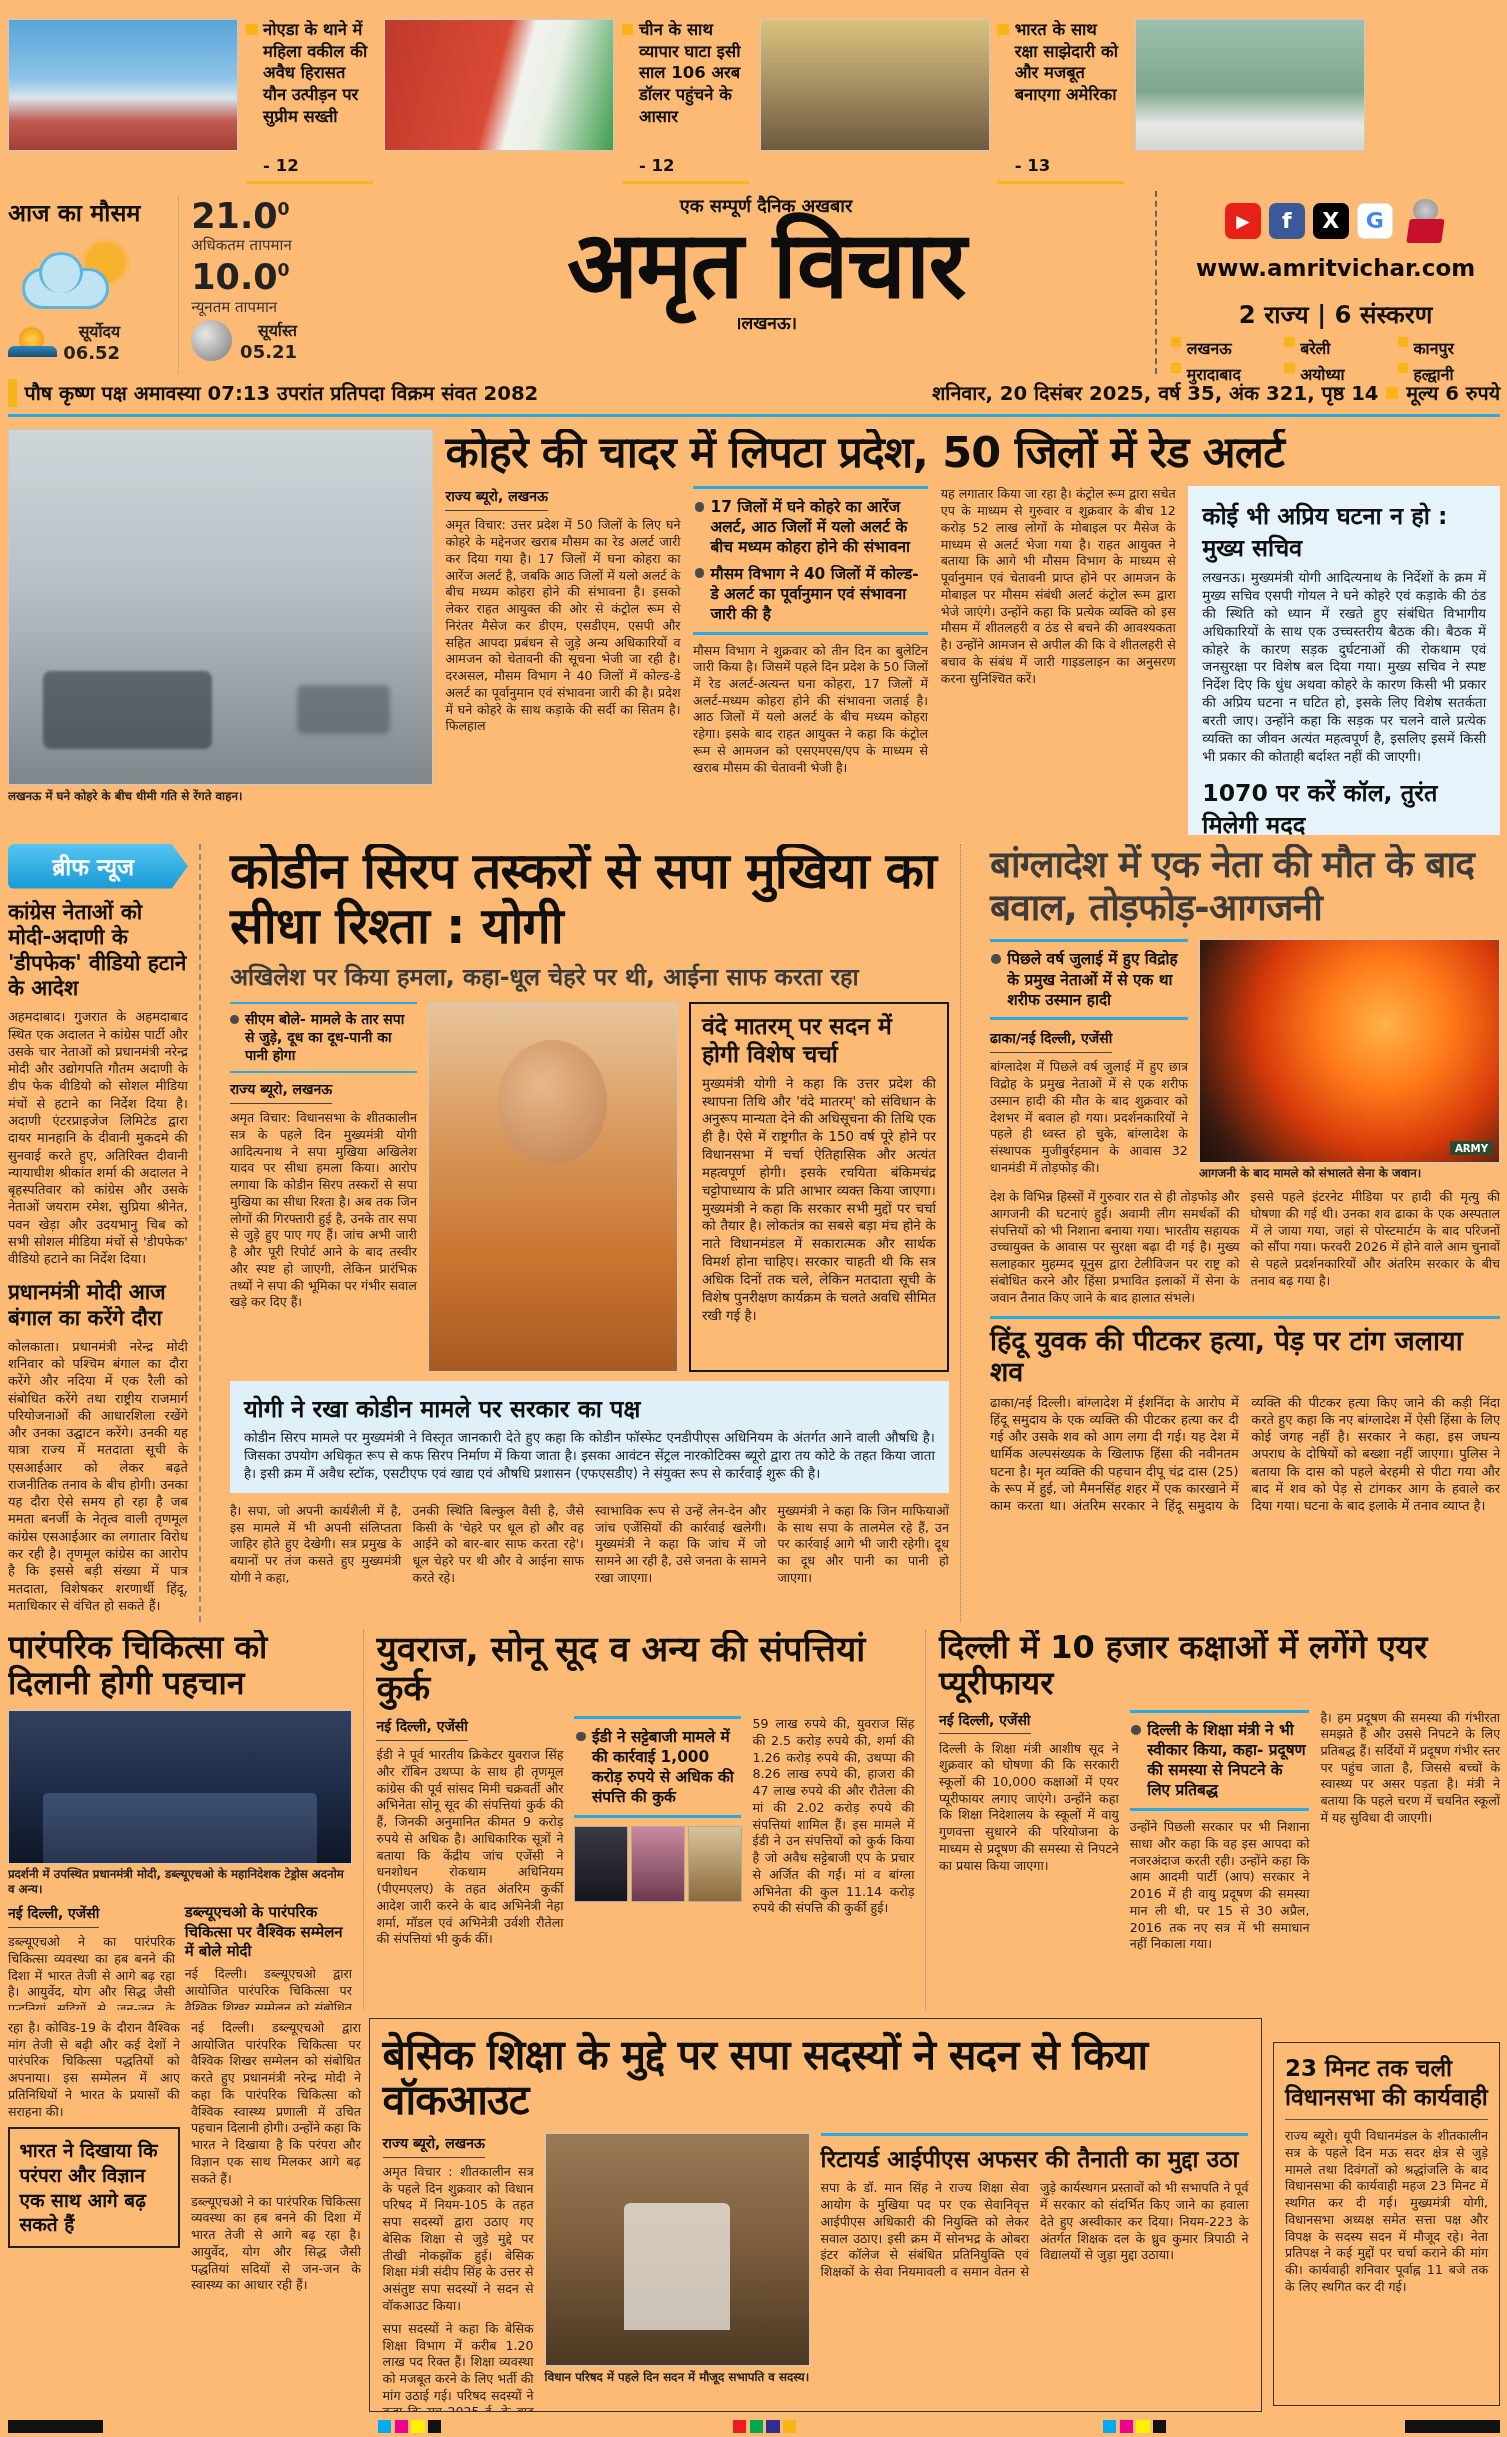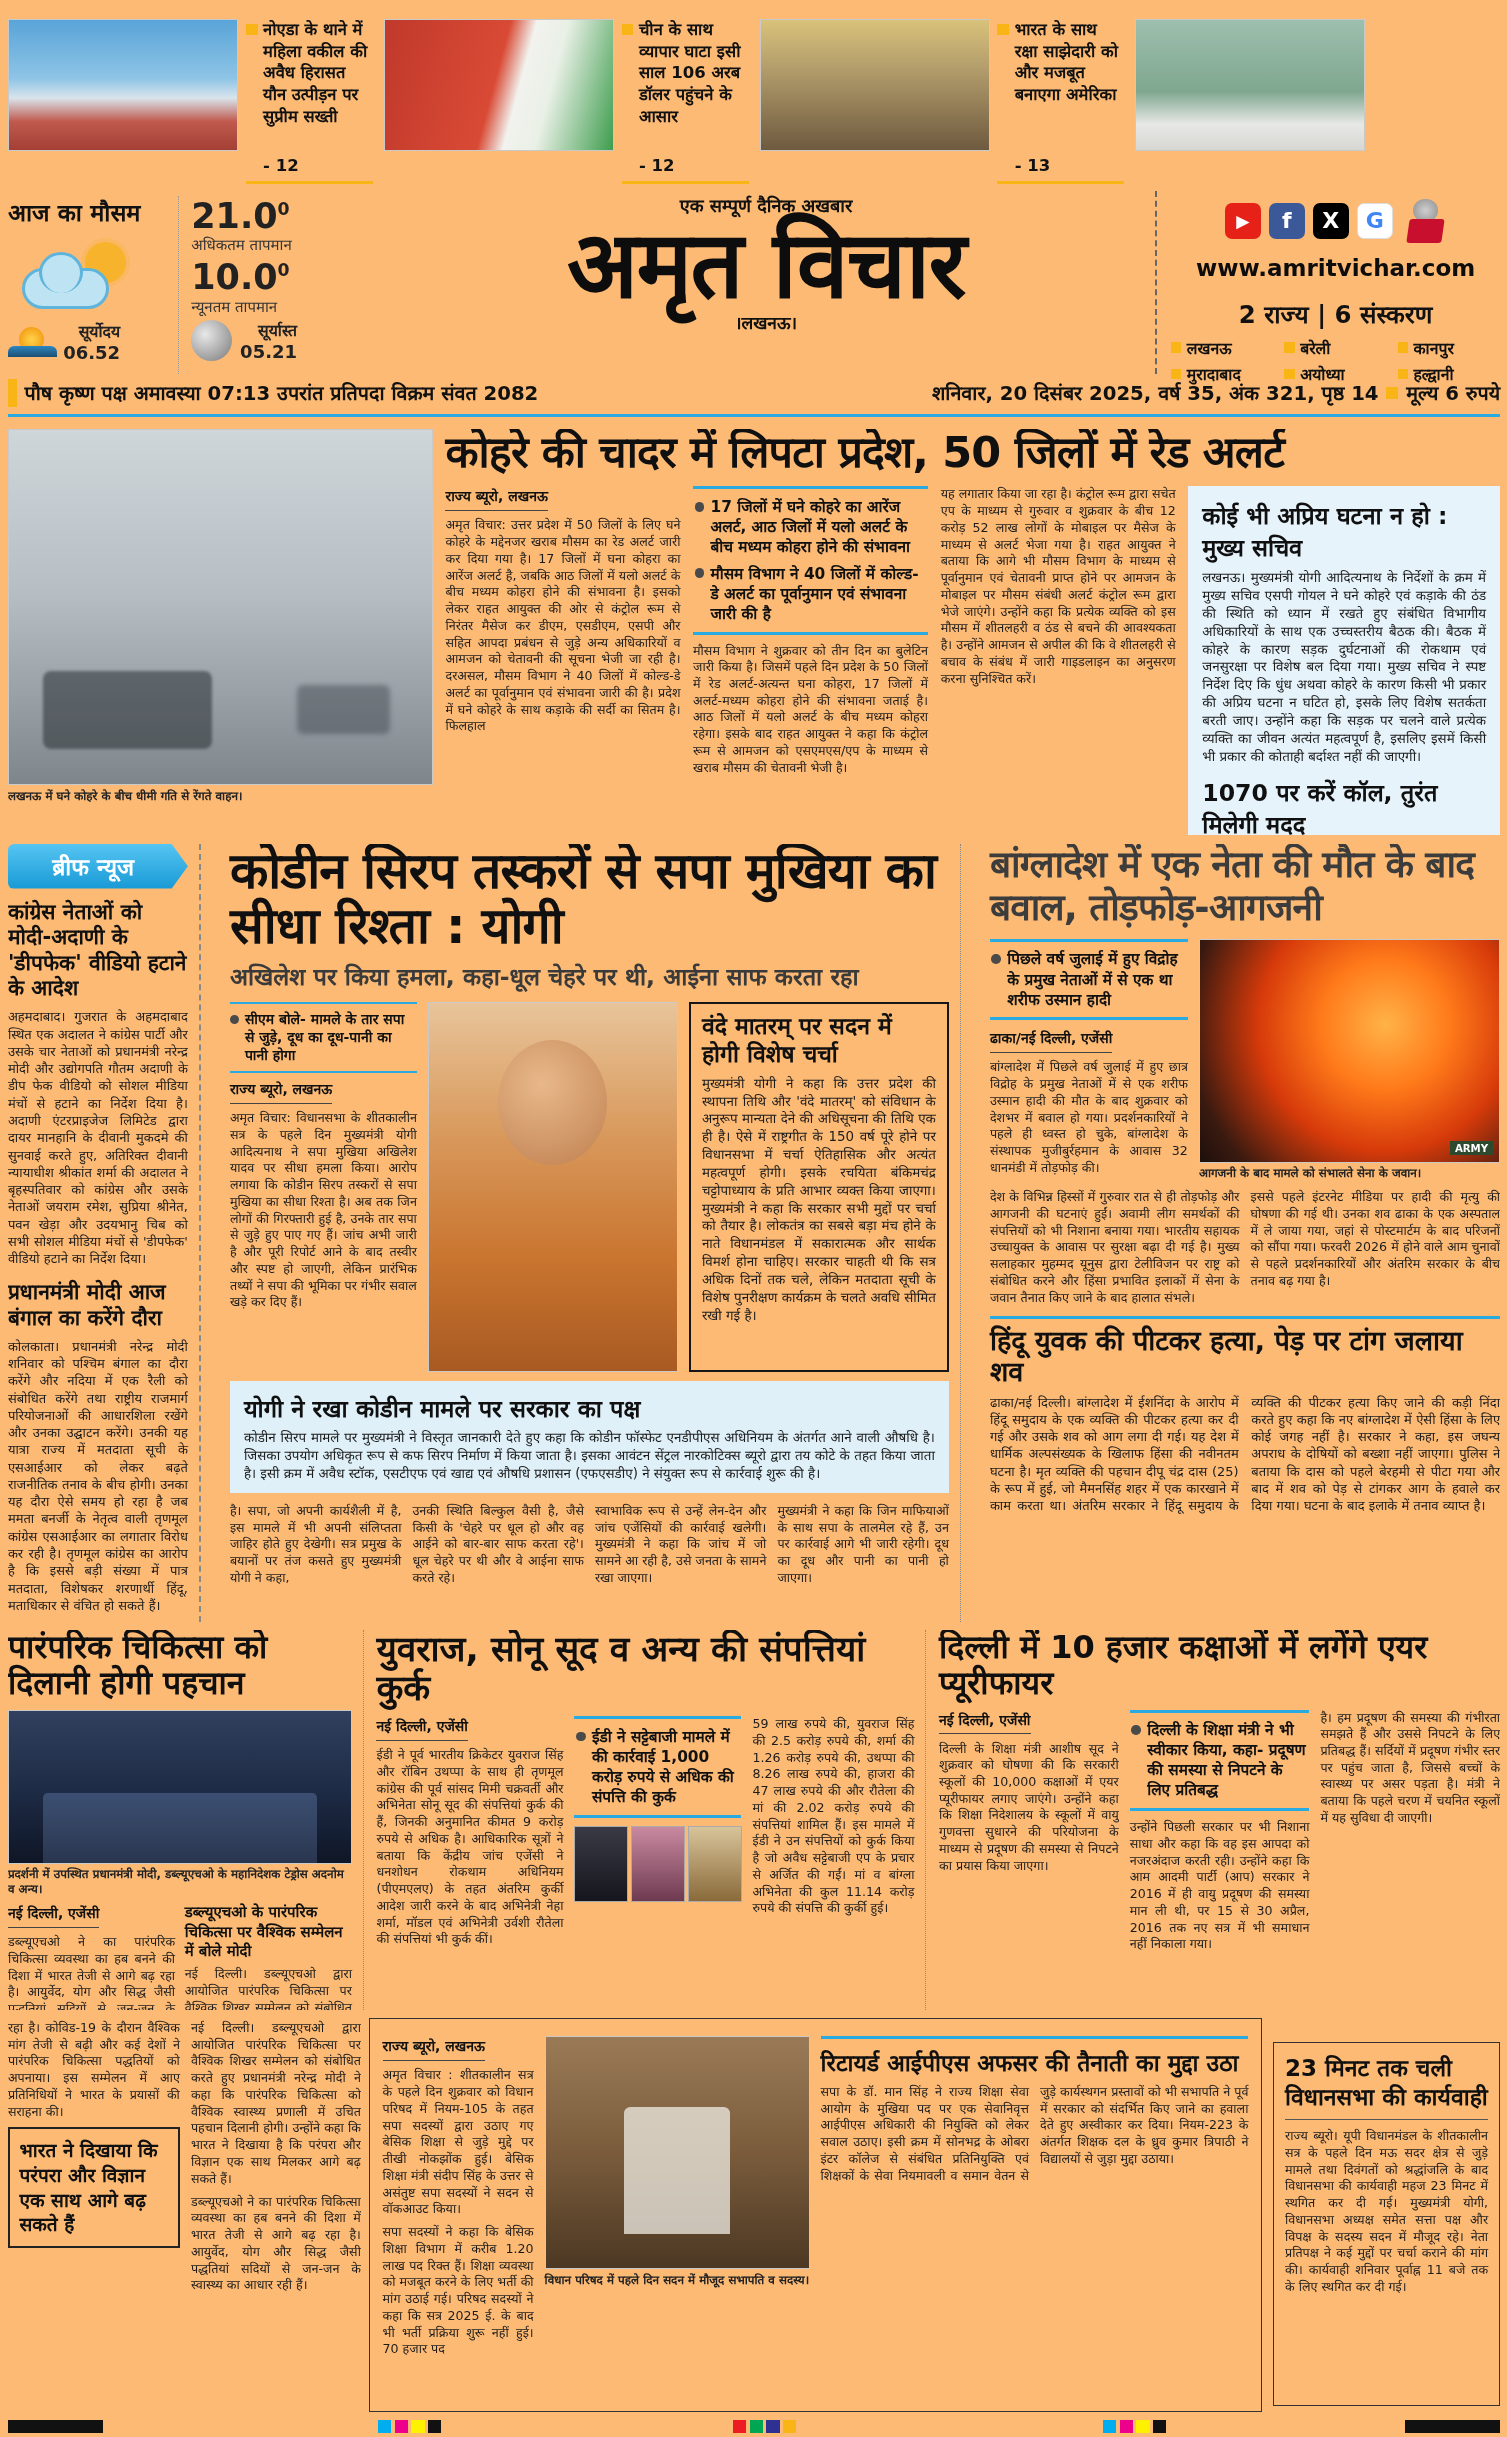--- a/index.html
+++ b/index.html
@@ -61,21 +61,21 @@
   .sic-fb { background:#3B5998; }
   .sic-x { background:#000; }
   .sic-g { background:#fff; border:1.6px solid #ddd; color:#4285F4; }
   .mic { width:41px; height:44px; position:relative; margin-left:4.7px; }
   .mic-top { position:absolute; top:0; left:7.9px; width:25px; height:23.6px; border-radius:50%; background:radial-gradient(circle,#cfcfcf,#8c8c8c); }
   .mic-body { position:absolute; bottom:0; left:3.2px; width:35px; height:23.6px; background:#C8102E; transform:skewX(-8deg); border-radius:3.2px; }
   .yellowline { width:100%; height:2.4px; background:#F9B415; margin:6.3px 0; }
   .website { font-size:23px; font-weight:900; color:#0d0d0d; cursor:pointer; }
   .edcount { font-size:24.4px; font-weight:900; margin:3.2px 0 6.3px; }
   .cities { display:grid; grid-template-columns:1fr 1fr 1fr; gap:4.7px 11px; width:100%; }
-  .city { display:flex; align-items:center; gap:5.5px; font-size:15.8px; font-weight:bold; }
+  .city { display:flex; gap:5.5px; font-size:15.8px; font-weight:bold; }
   .city .sq { width:10.2px; height:10.2px; }
 
   
   .dateline { position:absolute; top:378px; left:7.9px; right:7.9px; height:39px; display:flex; justify-content:space-between; align-items:center; border-bottom:3.2px solid #29ABE2; padding-bottom:6.3px; }
   .dl-left { display:flex; align-items:center; gap:7.9px; font-size:19.7px; font-weight:900; }
   .dl-bar { width:8.7px; height:28px; background:#F9B415; }
   .dl-right { display:flex; align-items:center; gap:7.9px; font-size:19.7px; font-weight:900; }
 
   
   .lead { position:absolute; top:429px; left:7.9px; right:7.9px; height:406px; display:flex; gap:12.6px; overflow:hidden; }
@@ -495,20 +495,21 @@
       <p class="body">रहा है। कोविड-19 के दौरान वैश्विक मांग तेजी से बढ़ी और कई देशों ने पारंपरिक चिकित्सा पद्धतियों को अपनाया। इस सम्मेलन में आए प्रतिनिधियों ने भारत के प्रयासों की सराहना की।</p>
       <div class="india-box">भारत ने दिखाया कि परंपरा और विज्ञान एक साथ आगे बढ़ सकते हैं</div>
     </div>
     <div class="wl-r">
       <p class="body">नई दिल्ली। डब्ल्यूएचओ द्वारा आयोजित पारंपरिक चिकित्सा पर वैश्विक शिखर सम्मेलन को संबोधित करते हुए प्रधानमंत्री नरेन्द्र मोदी ने कहा कि पारंपरिक चिकित्सा को वैश्विक स्वास्थ्य प्रणाली में उचित पहचान दिलानी होगी। उन्होंने कहा कि भारत ने दिखाया है कि परंपरा और विज्ञान एक साथ मिलकर आगे बढ़ सकते हैं।</p>
       <p class="body" style="margin-top:6.3px;">डब्ल्यूएचओ ने का पारंपरिक चिकित्सा व्यवस्था का हब बनने की दिशा में भारत तेजी से आगे बढ़ रहा है। आयुर्वेद, योग और सिद्ध जैसी पद्धतियां सदियों से जन-जन के स्वास्थ्य का आधार रही हैं।</p>
     </div>
   </div>
 
   <div class="walkbox">
+    <h1 class="walk-h">बेसिक शिक्षा के मुद्दे पर सपा सदस्यों ने सदन से किया वॉकआउट</h1>
     <div class="walk-row">
       <div class="wk-c1">
         <span class="byline">राज्य ब्यूरो, लखनऊ</span>
         <p class="body">अमृत विचार : शीतकालीन सत्र के पहले दिन शुक्रवार को विधान परिषद में नियम-105 के तहत सपा सदस्यों द्वारा उठाए गए बेसिक शिक्षा से जुड़े मुद्दे पर तीखी नोकझोंक हुई। बेसिक शिक्षा मंत्री संदीप सिंह के उत्तर से असंतुष्ट सपा सदस्यों ने सदन से वॉकआउट किया।</p>
         <p class="body" style="margin-top:6.3px;">सपा सदस्यों ने कहा कि बेसिक शिक्षा विभाग में करीब 1.20 लाख पद रिक्त हैं। शिक्षा व्यवस्था को मजबूत करने के लिए भर्ती की मांग उठाई गई। परिषद सदस्यों ने कहा कि सत्र 2025 ई. के बाद भी भर्ती प्रक्रिया शुरू नहीं हुई। 70 हजार पद</p>
       </div>
       <div class="wk-photo-col">
         <div class="photo ph-assembly"></div>
         <div class="cap">विधान परिषद में पहले दिन सदन में मौजूद सभापति व सदस्य।</div>
       </div>

